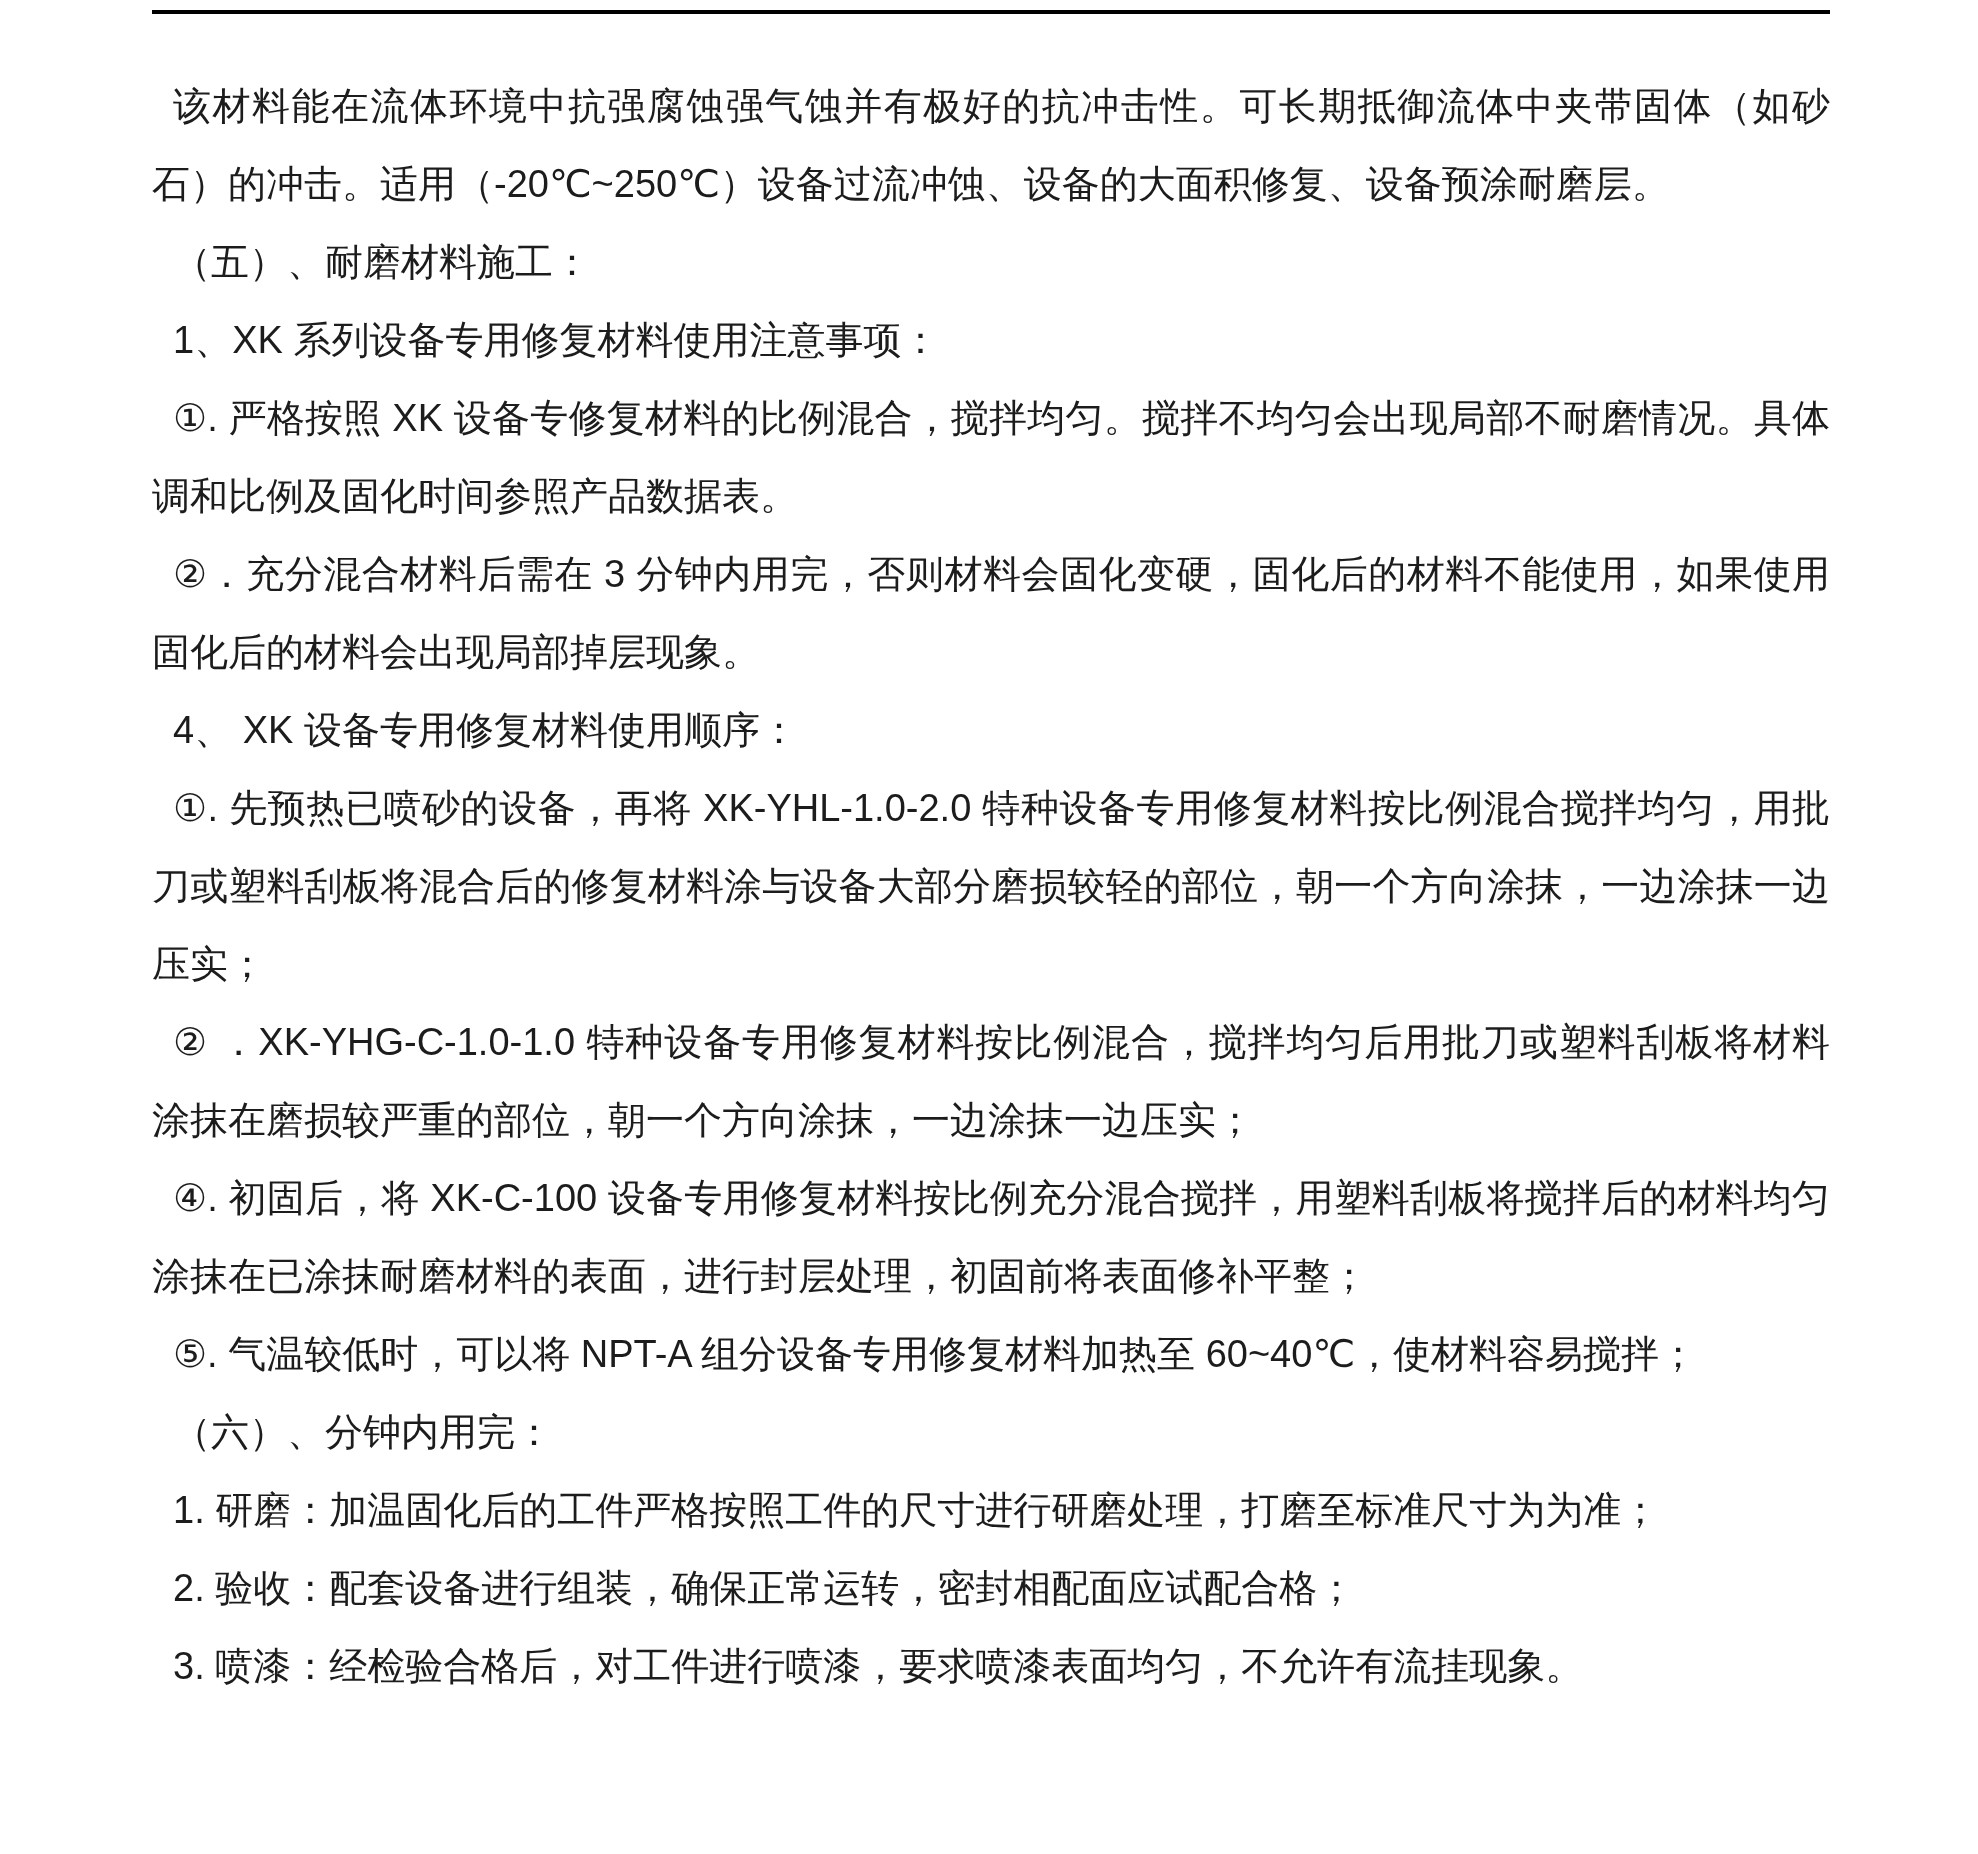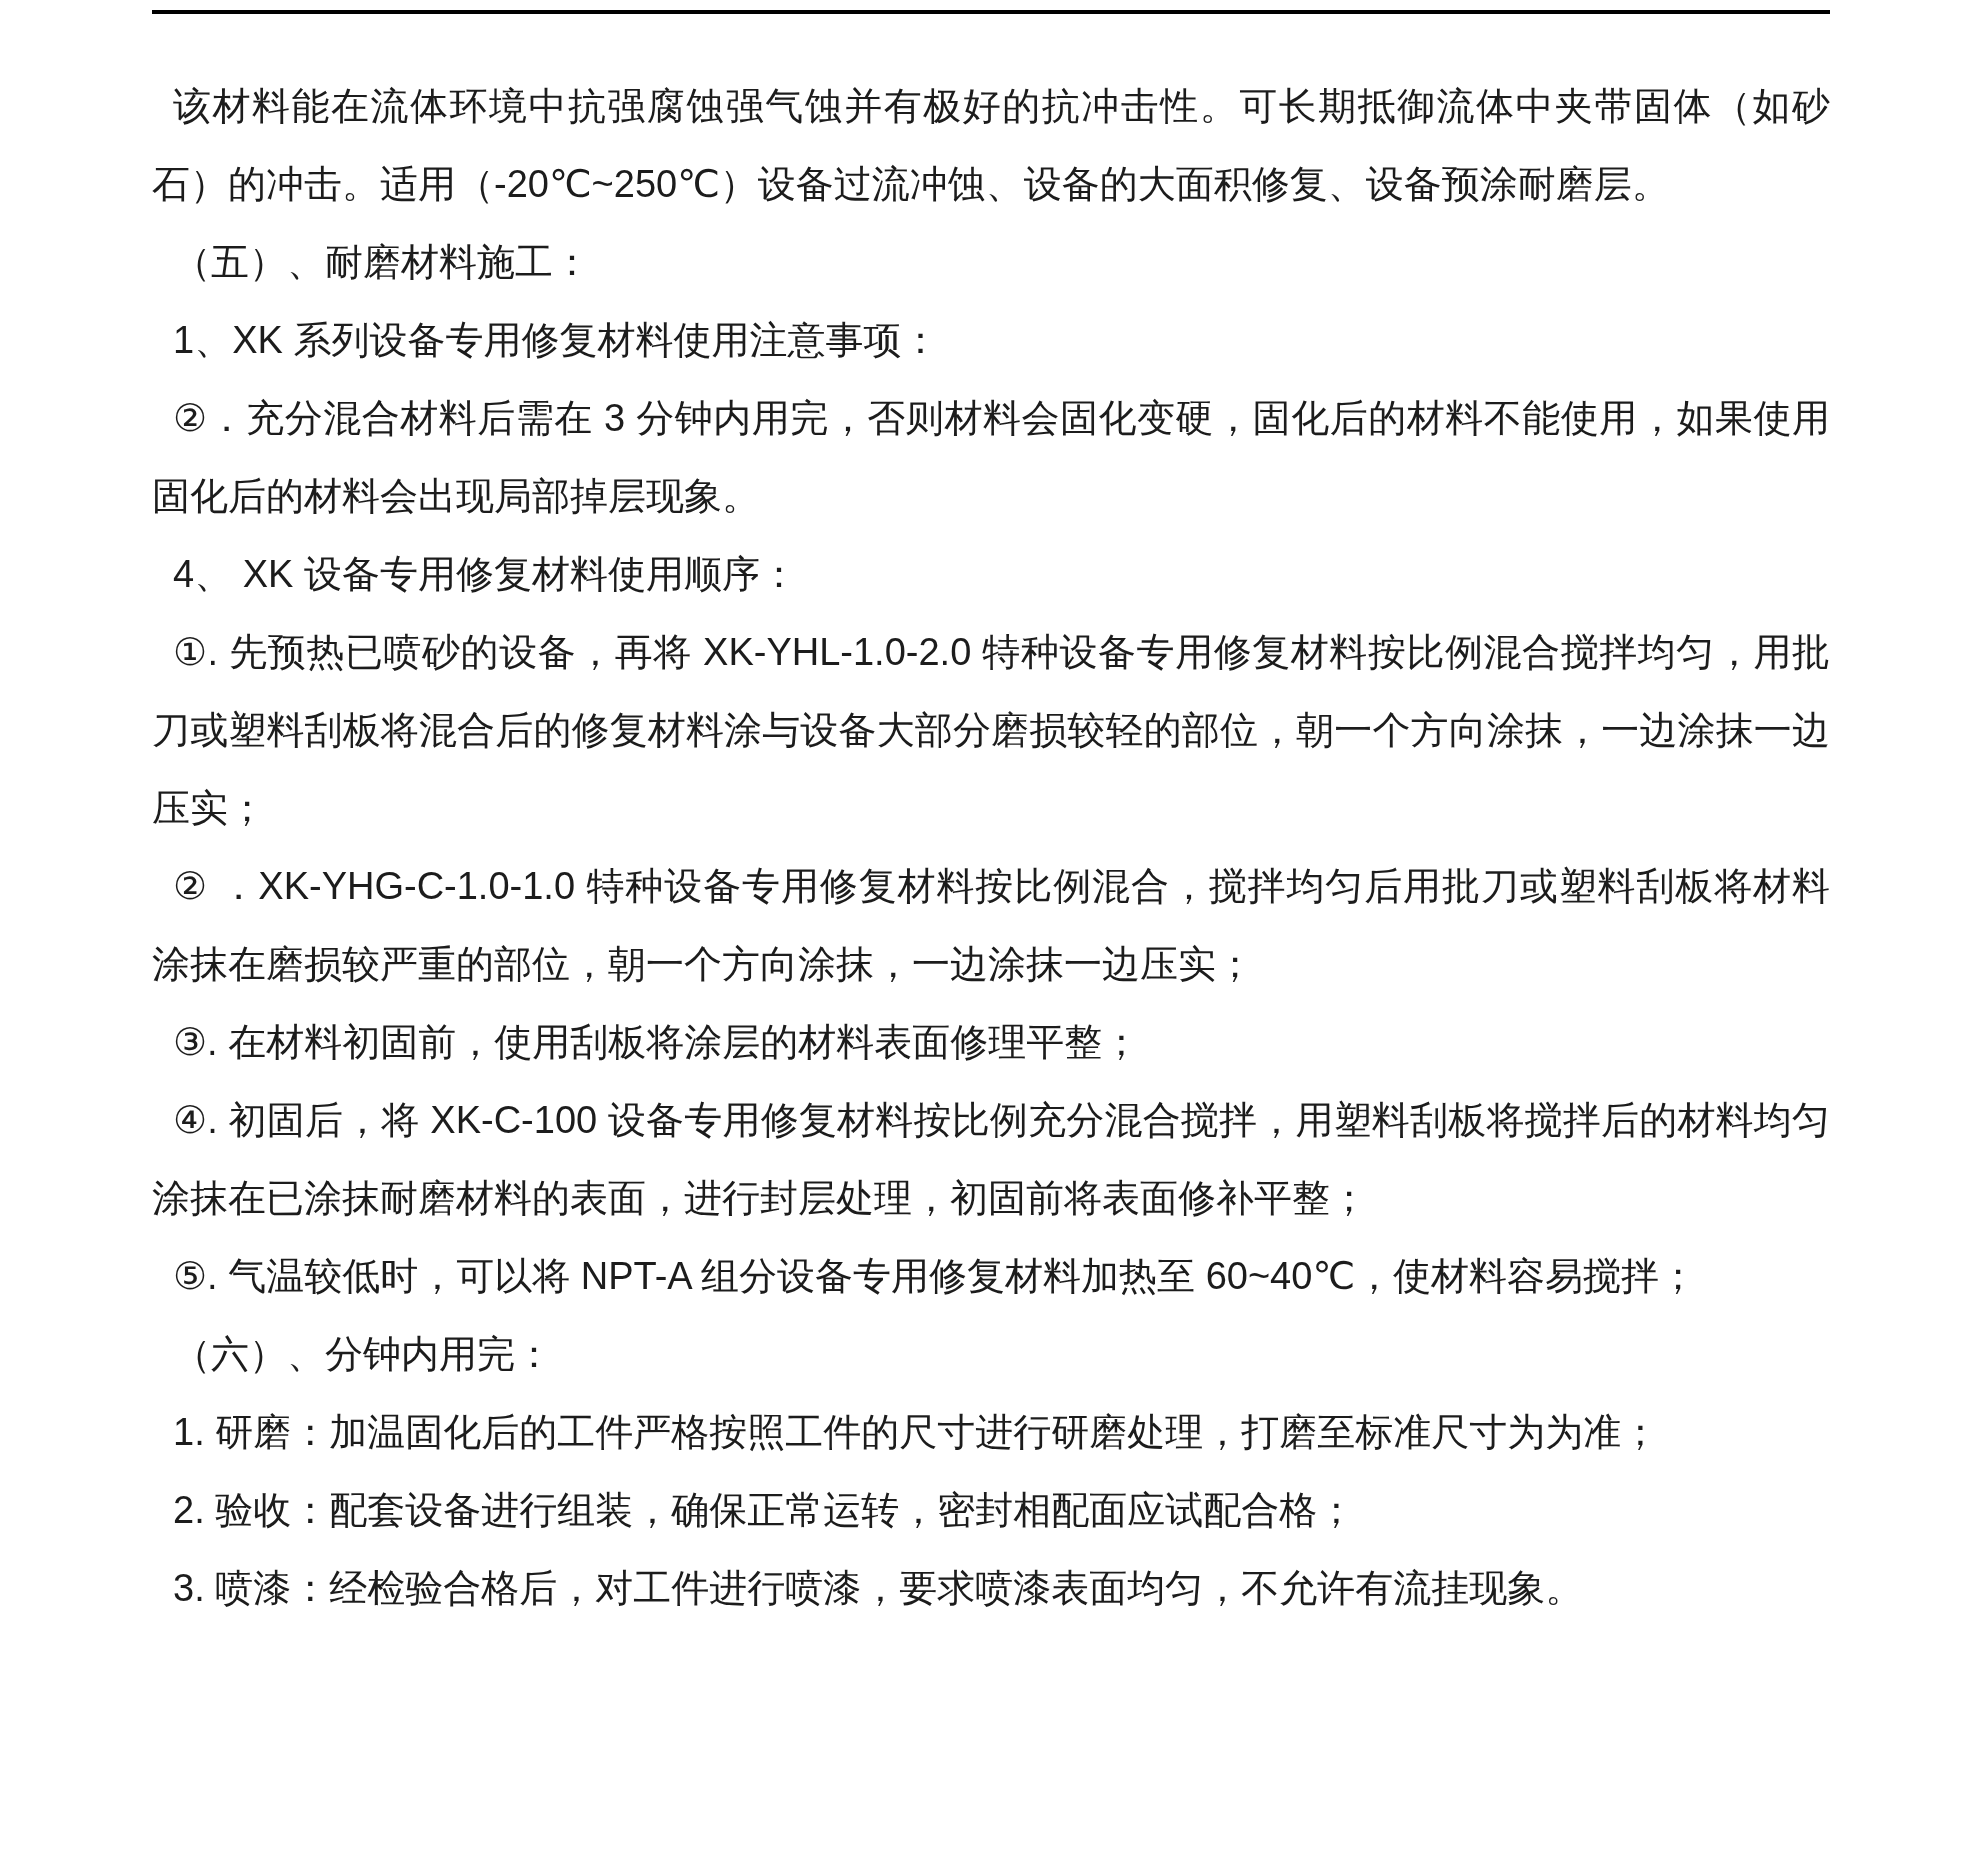--- a/index.html
+++ b/index.html
@@ -40,25 +40,25 @@
 </style>
 </head>
 <body>
 
 <div class="page">
   <div class="top-rule"></div>
   <div class="content">
     <p class="para">该材料能在流体环境中抗强腐蚀强气蚀并有极好的抗冲击性。可长期抵御流体中夹带固体（如砂石）的冲击。适用（-20℃~250℃）设备过流冲蚀、设备的大面积修复、设备预涂耐磨层。</p>
     <p class="para">（五）、耐磨材料施工：</p>
     <p class="para">1、XK 系列设备专用修复材料使用注意事项：</p>
+    <p class="para">①. 严格按照 XK 设备专修复材料的比例混合，搅拌均匀。搅拌不均匀会出现局部不耐磨情况。具体调和比例及固化时间参照产品数据表。</p>
     <p class="para">②．充分混合材料后需在 3 分钟内用完，否则材料会固化变硬，固化后的材料不能使用，如果使用固化后的材料会出现局部掉层现象。</p>
     <p class="para">4、 XK 设备专用修复材料使用顺序：</p>
     <p class="para">①. 先预热已喷砂的设备，再将 XK-YHL-1.0-2.0 特种设备专用修复材料按比例混合搅拌均匀，用批刀或塑料刮板将混合后的修复材料涂与设备大部分磨损较轻的部位，朝一个方向涂抹，一边涂抹一边压实；</p>
     <p class="para">② ．XK-YHG-C-1.0-1.0 特种设备专用修复材料按比例混合，搅拌均匀后用批刀或塑料刮板将材料涂抹在磨损较严重的部位，朝一个方向涂抹，一边涂抹一边压实；</p>
-    <p class="para">③. 在材料初固前，使用刮板将涂层的材料表面修理平整；</p>
     <p class="para">④. 初固后，将 XK-C-100 设备专用修复材料按比例充分混合搅拌，用塑料刮板将搅拌后的材料均匀涂抹在已涂抹耐磨材料的表面，进行封层处理，初固前将表面修补平整；</p>
     <p class="para">⑤. 气温较低时，可以将 NPT-A 组分设备专用修复材料加热至 60~40℃，使材料容易搅拌；</p>
     <p class="para">（六）、分钟内用完：</p>
     <p class="para">1. 研磨：加温固化后的工件严格按照工件的尺寸进行研磨处理，打磨至标准尺寸为为准；</p>
     <p class="para">2. 验收：配套设备进行组装，确保正常运转，密封相配面应试配合格；</p>
     <p class="para">3. 喷漆：经检验合格后，对工件进行喷漆，要求喷漆表面均匀，不允许有流挂现象。</p>
   </div>
 </div>
 
 

